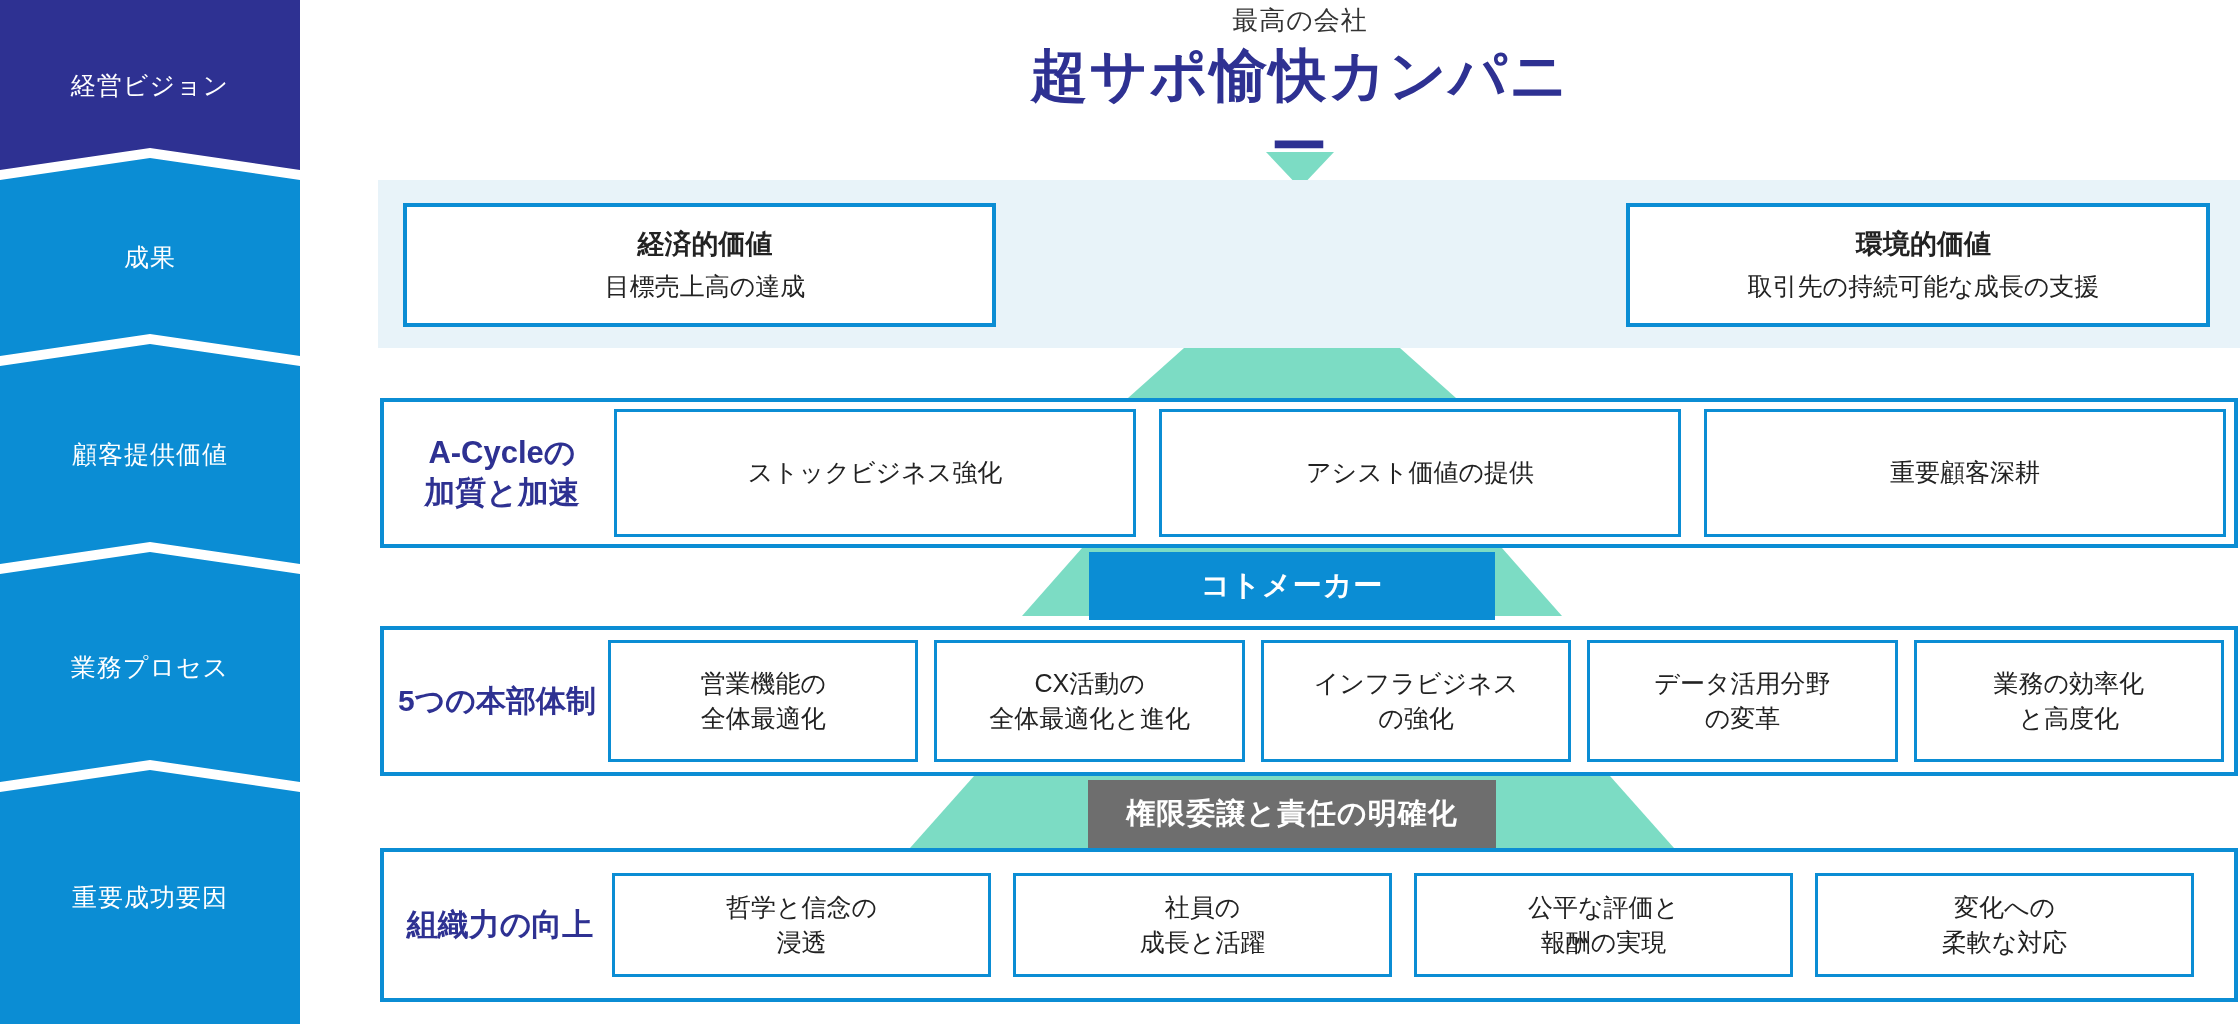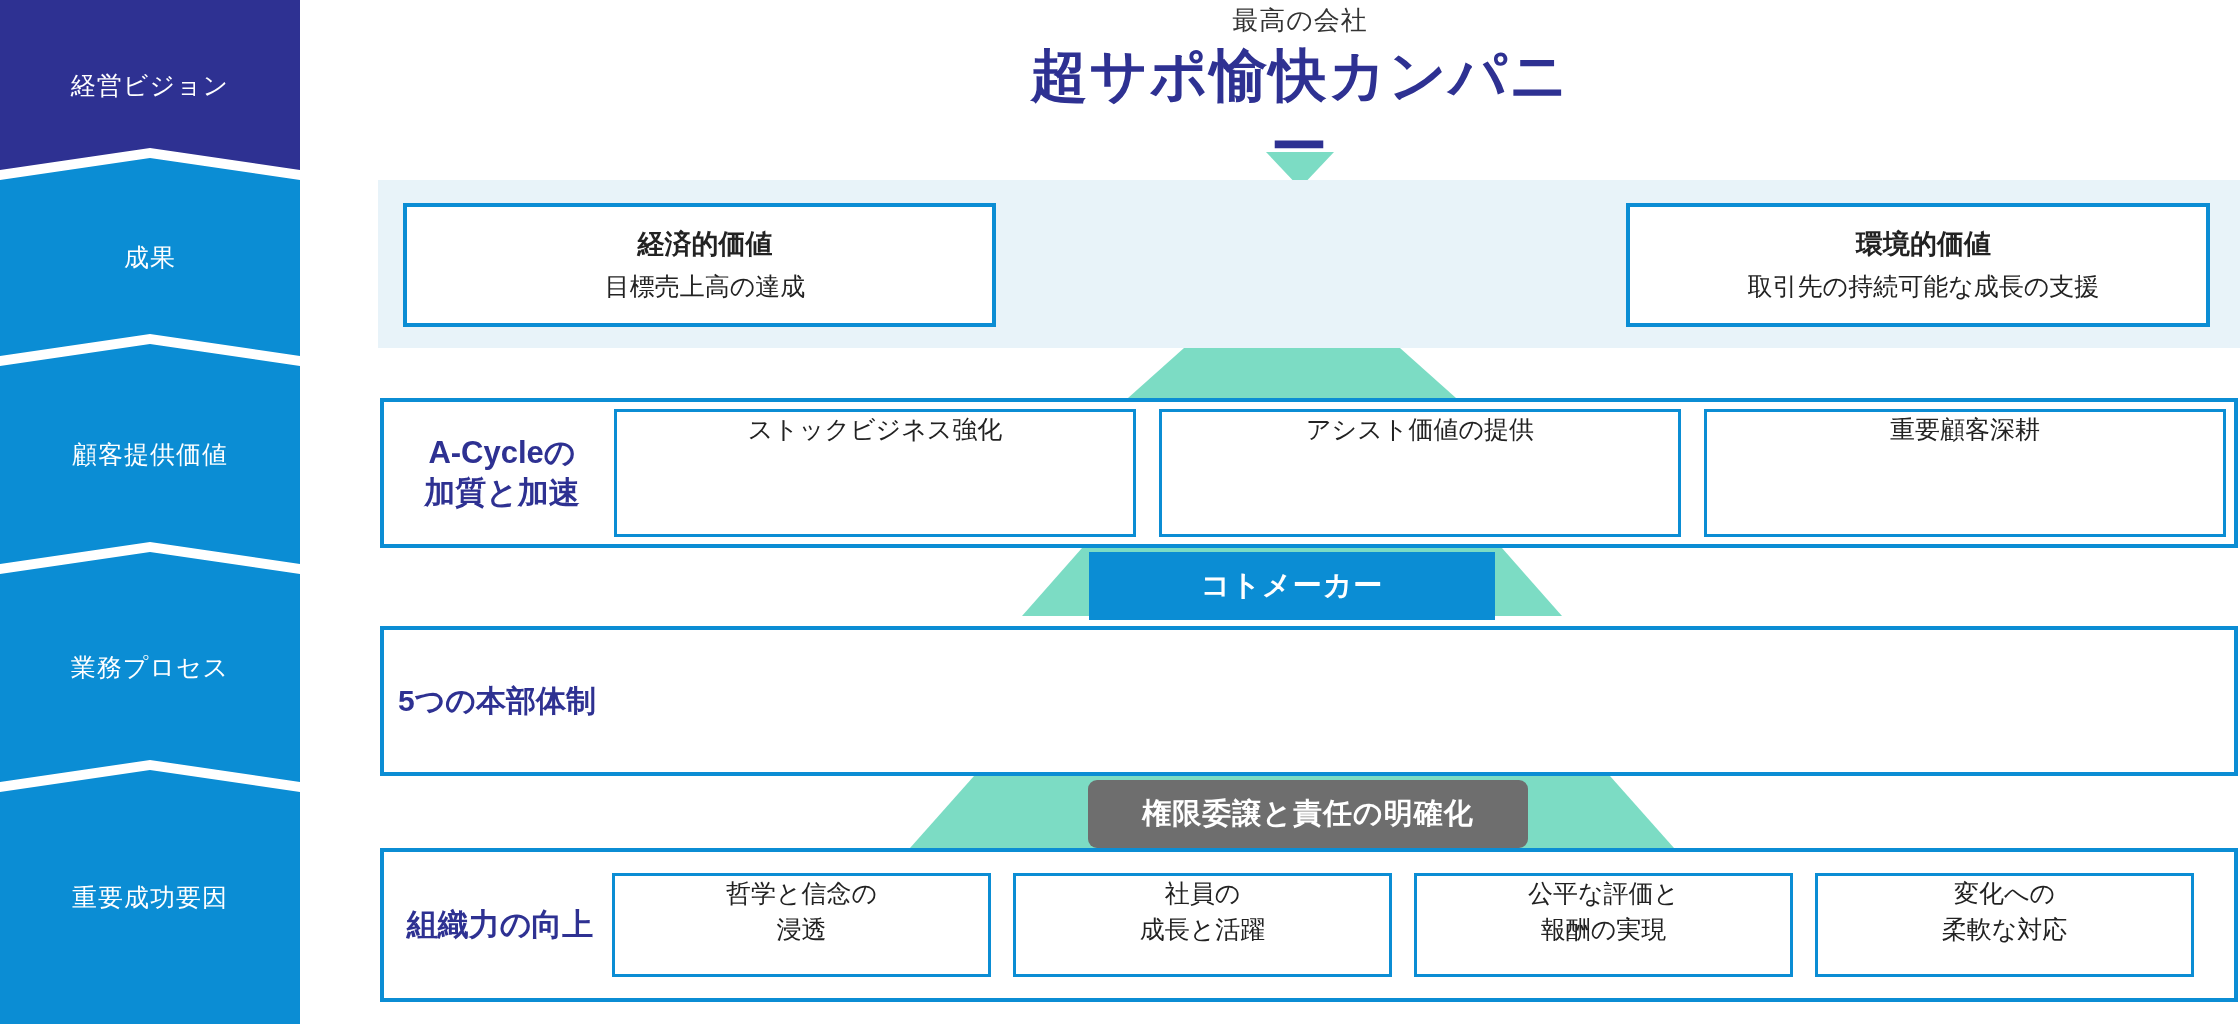--- a/index.html
+++ b/index.html
@@ -67,21 +67,21 @@
     color:#2E3192; font-weight:bold;
     text-align:center; line-height:1.28;
     flex:0 0 auto;
   }
   .cards { display:flex; align-items:stretch; flex:1 1 auto; }
 
   .card {
     border:3px solid #0B8DD4;
     background:#ffffff;
     display:flex; flex-direction:column;
-    align-items:center; justify-content:flex-start;
+    align-items:center; justify-content:center;
     text-align:center;
   }
   .card-title { font-size:27px; font-weight:bold; color:#222222; line-height:1.35; }
   .card-sub   { font-size:25px; font-weight:normal; color:#222222; line-height:1.35; margin-top:7px;}
   .card-line  { font-size:25px; color:#222222; line-height:1.42; }
 
   
   .topbox {
     position:absolute;
     border:4px solid #0B8DD4;
@@ -176,26 +176,48 @@
 
   <div class="banner blue" style="left:1089px; top:552px; width:406px; height:68px;">
     <span>コトメーカー</span>
   </div>
 
   <div class="row-outer" style="left:380px; top:626px; width:1858px; height:150px;">
     <div class="row-label" style="width:214px; font-size:30px; margin-left:6px;">
       <div>5つの本部体制</div>
       <div></div>
     </div>
+    <div class="cards" style="gap:16px; padding:0 10px 0 4px; height:122px;">
+      <div class="card" style="flex:1;">
+        <div class="card-line">営業機能の</div>
+        <div class="card-line">全体最適化</div>
+      </div>
+      <div class="card" style="flex:1;">
+        <div class="card-line">CX活動の</div>
+        <div class="card-line">全体最適化と進化</div>
+      </div>
+      <div class="card" style="flex:1;">
+        <div class="card-line">インフラビジネス</div>
+        <div class="card-line">の強化</div>
+      </div>
+      <div class="card" style="flex:1;">
+        <div class="card-line">データ活用分野</div>
+        <div class="card-line">の変革</div>
+      </div>
+      <div class="card" style="flex:1;">
+        <div class="card-line">業務の効率化</div>
+        <div class="card-line">と高度化</div>
+      </div>
+    </div>
   </div>
 
   <div class="trapez" style="left:910px; top:776px; width:764px; height:72px;
               clip-path:polygon(64px 0, 700px 0, 764px 72px, 0 72px);"></div>
 
-  <div class="banner gray" style="left:1088px; top:780px; width:440px; height:68px;border-radius:9px;">
+  <div class="banner gray" style="left:1088px; top:780px; width:408px; height:68px;">
     <span>権限委譲と責任の明確化</span>
   </div>
 
   <div class="row-outer" style="left:380px; top:848px; width:1858px; height:154px;">
     <div class="row-label" style="width:216px; font-size:31px; margin-left:8px;">
       <div>組織力の向上</div>
       <div></div>
     </div>
     <div class="cards" style="gap:22px; padding:0 40px 0 4px; height:104px;">
       <div class="card" style="flex:1;">

